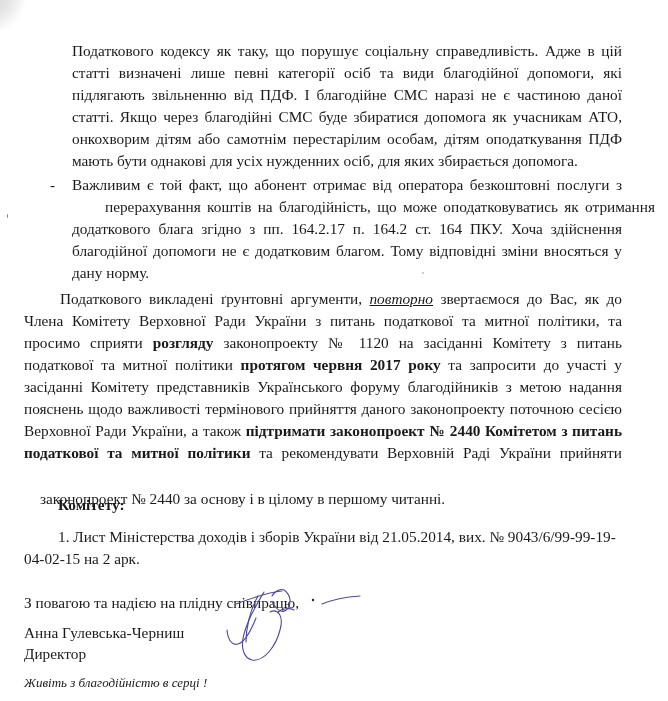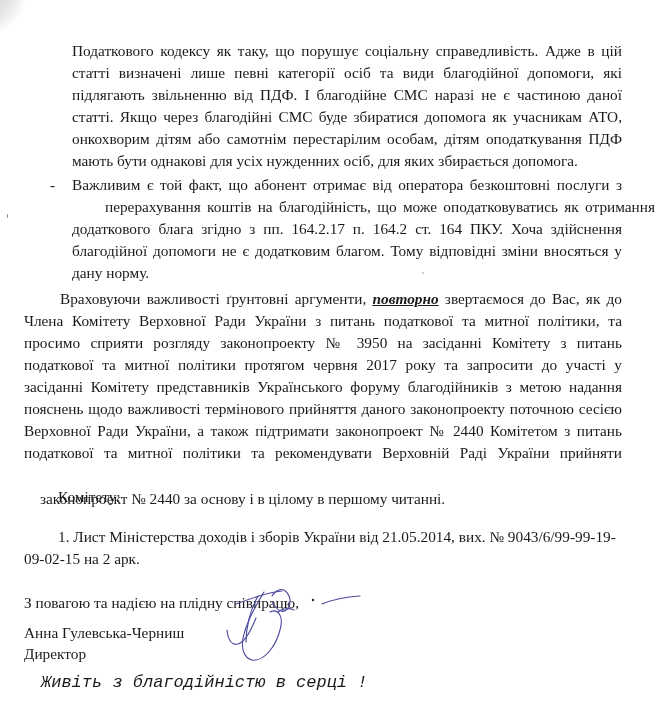--- a/index.html
+++ b/index.html
@@ -10,26 +10,26 @@
   }
   .corner-shade {
     position:absolute; left:-30px; top:-30px; width:60px; height:60px;
     background:radial-gradient(circle at 30% 30%, #cfcfcf 0%, #e6e6e6 45%, rgba(255,255,255,0) 72%);
     transform:rotate(-20deg);
   }
   .line {
     position:absolute; white-space:nowrap; line-height:18px; height:18px;
   }
   .just { text-align:justify; text-align-last:justify; }
-  .b { font-weight:normal; }
-  .bi { font-weight:bold; font-style:italic; text-decoration:underline; }
+  .b { font-weight:bold;margin-top:8px; }
+  .bi { font-weight:normal; font-style:italic; text-decoration:underline; }
   .dash { position:absolute; left:50px; top:176px; line-height:18px; }
   .motto {
-    position:absolute; left:24px; top:676px; font-family:Liberation Mono, monospace;
-    font-style:italic; font-size:17px; line-height:14px;margin-left:17px;
+    position:absolute; left:24px; top:676px; font-family:Liberation Serif, serif;
+    font-style:italic; font-size:13px; line-height:14px;
   }
   .stray { position:absolute; background:#777; border-radius:50%; }
   svg.sig { position:absolute; left:222px; top:588px; }
 </style>
 </head>
 <body>
 
 <div class="corner-shade"></div>
 
 <div>
@@ -47,34 +47,34 @@
   <div class="line just" style="left:72px;top:198px;width:550px;margin-left:33px;">перерахування коштів на благодійність, що може оподатковуватись  як отримання</div>
   <div class="line just" style="left:72px;top:220px;width:550px;">додаткового блага згідно з пп. 164.2.17 п. 164.2   ст. 164 ПКУ. Хоча здійснення</div>
   <div class="line just" style="left:72px;top:242px;width:550px;">благодійної допомоги не є додатковим благом. Тому відповідні зміни вносяться у</div>
   <div class="line" style="left:72px;top:264px;">дану норму.</div>
 </div>
 
 <div class="stray" style="left:7px;top:214px;width:1px;height:4px;"></div>
 <div class="stray" style="left:422px;top:272px;width:2px;height:2px;background:#bbb;"></div>
 
 <div>
-  <div class="line just" style="left:60px;top:290px;width:562px;"><span>Враховуючи важливості ґрунтовні аргументи, </span><span class="bi">повторно</span><span> звертаємося до Вас, як до</span></div>
+  <div class="line just" style="left:60px;top:290px;width:562px;"><span>Податкового викладені ґрунтовні аргументи, </span><span class="bi">повторно</span><span> звертаємося до Вас, як до</span></div>
   <div class="line just" style="left:24px;top:312px;width:598px;">Члена Комітету Верховної Ради України з питань податкової та митної політики, та</div>
-  <div class="line just" style="left:24px;top:334px;width:598px;"><span>просимо сприяти </span><span class="b">розгляду</span><span> законопроекту № 3950 на засіданні Комітету з питань</span></div>
+  <div class="line just" style="left:24px;top:334px;width:598px;"><span>просимо сприяти </span><span class="b">розгляду</span><span> законопроекту № 1120 на засіданні Комітету з питань</span></div>
   <div class="line just" style="left:24px;top:356px;width:598px;"><span>податкової та митної політики </span><span class="b">протягом червня 2017 року</span><span> та запросити до участі у</span></div>
   <div class="line just" style="left:24px;top:378px;width:598px;">засіданні Комітету представників Українського форуму благодійників з метою надання</div>
   <div class="line just" style="left:24px;top:400px;width:598px;">пояснень щодо важливості термінового прийняття даного законопроекту  поточною сесією</div>
   <div class="line just" style="left:24px;top:422px;width:598px;"><span>Верховної Ради України, а також </span><span class="b">підтримати законопроект № 2440 Комітетом з питань</span></div>
   <div class="line just" style="left:24px;top:444px;width:598px;"><span class="b">податкової та митної політики</span><span> та рекомендувати Верховній Раді України прийняти</span></div>
   <div class="line" style="left:40px;top:466px;margin-top:24px;">законопроект № 2440 за основу і в цілому в першому читанні.</div>
 </div>
 
 <div class="line b" style="left:58px;top:488px;">Комітету:</div>
 <div class="line" style="left:58px;top:528px;">1. Лист Міністерства доходів і зборів України від 21.05.2014, вих. № 9043/6/99-99-19-</div>
-<div class="line" style="left:24px;top:550px;">09-02-15 на 2 арк.</div>
+<div class="line" style="left:24px;top:550px;">04-02-15 на 2 арк.</div>
 
 <div class="line" style="left:24px;top:594px;">З повагою та надією на плідну співпрацю,</div>
 <div class="line" style="left:24px;top:624px;">Анна Гулевська-Черниш</div>
 <div class="line" style="left:24px;top:645px;">Директор</div>
 <div class="motto">Живіть з благодійністю в серці !</div>
 
 <svg class="sig" width="150" height="100" viewBox="0 0 150 100">
   <g fill="none" stroke="#4b4a9e" stroke-width="1.1" stroke-linecap="round">
     <path d="M14 16 C 30 10, 48 4, 60 3"></path>
     <path d="M42 4 C 36 14, 26 30, 22 46 C 18 60, 22 70, 30 72 C 42 74, 54 58, 58 42 C 62 28, 56 20, 48 24"></path>

